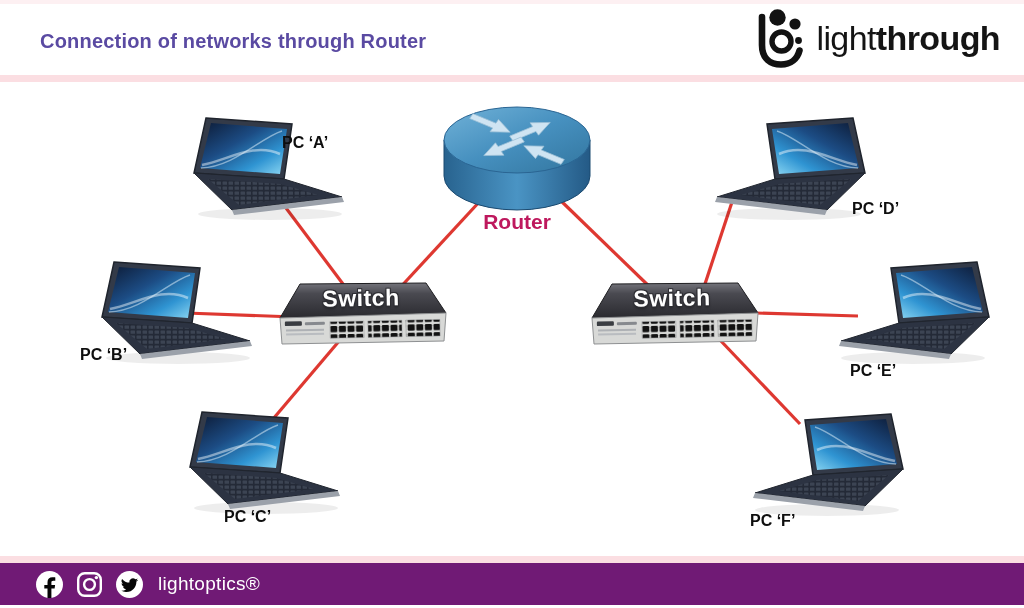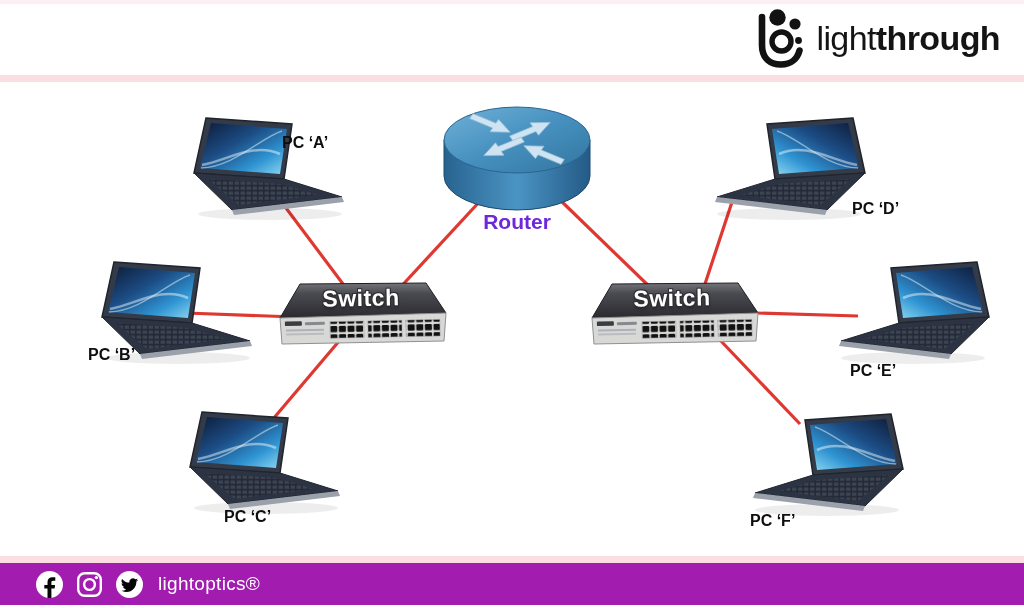--- a/index.html
+++ b/index.html
@@ -16,48 +16,49 @@
   .logo-text .bd{font-weight:700;}
   
   .bar{position:absolute;left:0;width:1024px;height:7px;background:#fbdee2;}
   .bar-top{top:75px;}
   .bar-bottom{top:556px;}
   
   .diagram-svg{position:absolute;left:0;top:0;}
   
   .devlabel{position:absolute;font-weight:700;color:#0e0e0e;font-size:16px;white-space:nowrap;}
   .lbl-a{left:282px;top:134px;}
-  .lbl-b{left:88px;top:346px;}
+  .lbl-b{left:80px;top:346px;}
   .lbl-c{left:224px;top:508px;}
   .lbl-d{left:852px;top:200px;}
   .lbl-e{left:850px;top:352px;margin-top:10px;}
   .lbl-f{left:750px;top:512px;}
   .router-label{position:absolute;left:471px;top:210px;width:92px;text-align:center;
-                font-weight:700;font-size:21px;color:#6d28d9;}
+                font-weight:700;font-size:21px;color:#be185d;}
   .switch-label{position:absolute;width:130px;text-align:center;color:#fff;font-weight:700;
                 font-size:23px;transform:rotate(-1.2deg);letter-spacing:.5px;
                 text-shadow:-1px -1px 0 #2e2e33,1px -1px 0 #2e2e33,-1px 1px 0 #2e2e33,
                             1px 1px 0 #2e2e33,0 2px 3px rgba(0,0,0,.45);}
   .sw1{left:296px;top:285px;}
   .sw2{left:607px;top:285px;}
   
-  .footer{position:absolute;left:0;top:563px;width:1024px;height:42px;background:#a21caf;
+  .footer{position:absolute;left:0;top:563px;width:1024px;height:42px;background:#701a75;
           display:flex;align-items:center;color:#fff;}
   .social{display:flex;gap:13px;margin-left:36px;align-items:center;}
   .social svg{display:block;}
   .brand{margin-left:15px;font-size:19px;letter-spacing:.3px;}
   .website{margin-left:auto;margin-right:34px;font-size:19px;}
 </style>
 </head>
 <body>
 
 <div class="page">
 
   <div class="edge-strip"></div>
 
+  <div class="title">Connection of networks through Router</div>
 
   <div class="logo">
     <svg class="logo-mark" viewBox="0 0 60 62" aria-hidden="true">
       <path d="M9,10 L9,38 C9,52 18,57.5 28,57.5 C38,57.5 44.5,51.5 46.5,43.5" fill="none" stroke="#121212" stroke-width="6.6" stroke-linecap="round"></path>
       <circle cx="28.5" cy="34.5" r="9.5" fill="none" stroke="#121212" stroke-width="5.4"></circle>
       <circle cx="24.5" cy="10.5" r="8.2" fill="#121212"></circle>
       <circle cx="42" cy="17" r="5.6" fill="#121212"></circle>
       <circle cx="45.5" cy="33.5" r="3.4" fill="#121212"></circle>
     </svg>
     <div class="logo-text">

